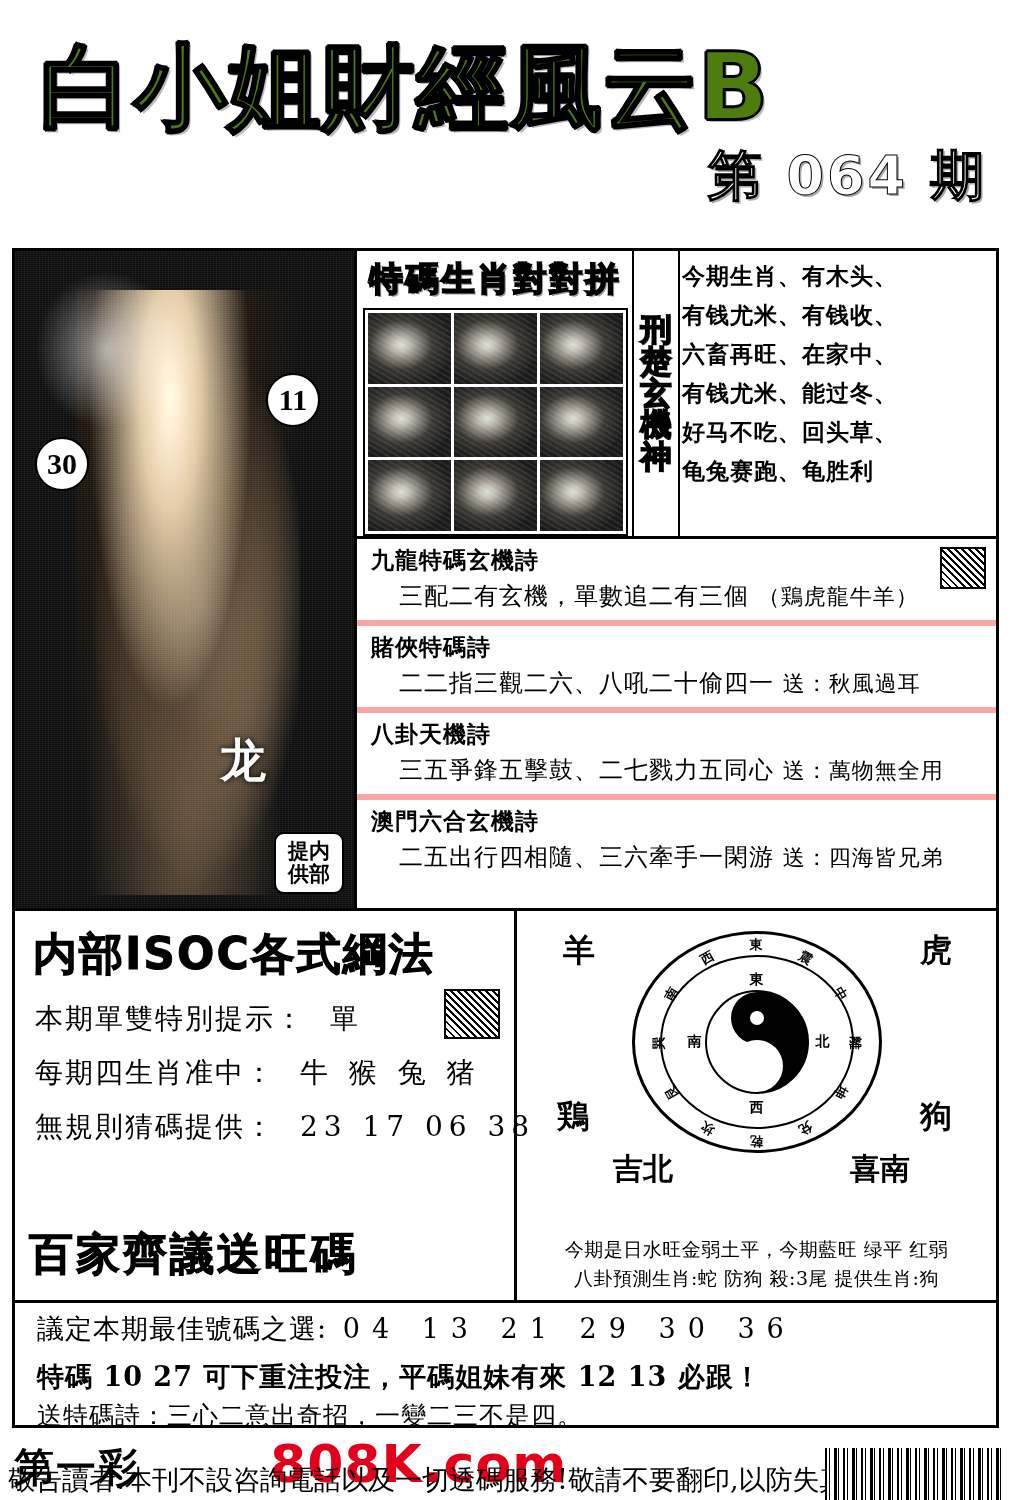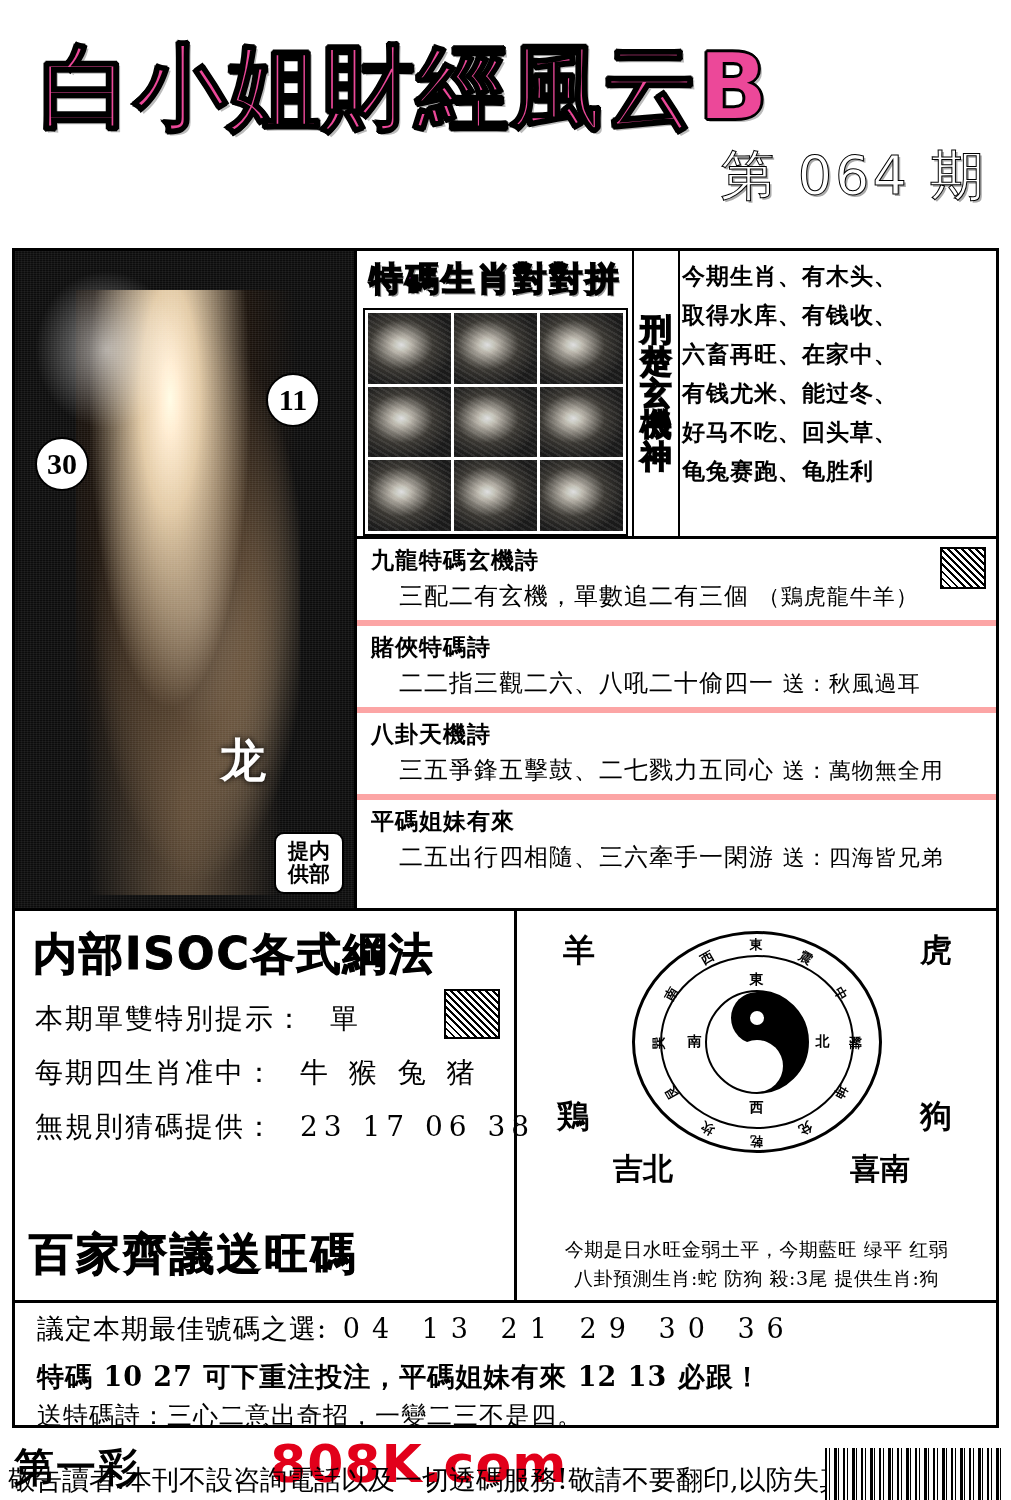--- a/index.html
+++ b/index.html
@@ -26,28 +26,28 @@
     font-weight: bold;
     font-size: 92px;
     letter-spacing: 2px;
     line-height: 1;
     padding-top: 42px;
     white-space: nowrap;
     -webkit-text-stroke: 2px #000;
     text-shadow:
        2px 0 0 #000, -2px 0 0 #000, 0 2px 0 #000, 0 -2px 0 #000,
        3px 3px 0 #bbb;
-    color: #ec4899;
+    color: #4d7c0f;
   }
   .issue {
     text-align: right;
     padding-right: 24px;
     margin-top: 6px;
     font-size: 54px;
-    font-weight: normal;
+    font-weight: bold;
     letter-spacing: 3px;
     -webkit-text-stroke: 1px #000;
     text-shadow: 2px 2px 0 #aaa;
     color: #fff;
   }
 
   
   .frame {
     position: absolute;
     left: 12px; top: 248px;
@@ -427,21 +427,21 @@
             <div class="zcell"></div>
             <div class="zcell"></div>
             <div class="zcell"></div>
           </div>
         </div>
         <div class="zmid">
           <div class="vtext">刑楚玄機神</div>
         </div>
         <div class="zright">
           <div class="line">今期生肖、有木头、</div>
-          <div class="line">取得水库、有钱收、</div>
+          <div class="line">有钱尤米、有钱收、</div>
           <div class="line">六畜再旺、在家中、</div>
           <div class="line">有钱尤米、能过冬、</div>
           <div class="line">好马不吃、回头草、</div>
           <div class="line">龟兔赛跑、龟胜利</div>
         </div>
       </div>
 
       <div class="poem">
         <div class="pseal"></div>
         <div class="ptitle">九龍特碼玄機詩</div>
@@ -461,21 +461,21 @@
 
       <div class="poem">
         <div class="ptitle">八卦天機詩</div>
         <div class="pbody">
           <span>三五爭鋒五擊鼓、二七戮力五同心</span>
           <span class="pnote">送：萬物無全用</span>
         </div>
       </div>
 
       <div class="poem">
-        <div class="ptitle">平碼姐妹有來</div>
+        <div class="ptitle">澳門六合玄機詩</div>
         <div class="pbody">
           <span>二五出行四相隨、三六牽手一閑游</span>
           <span class="pnote">送：四海皆兄弟</span>
         </div>
       </div>
 
     </div>
   </div>
 
   <div class="lower">

